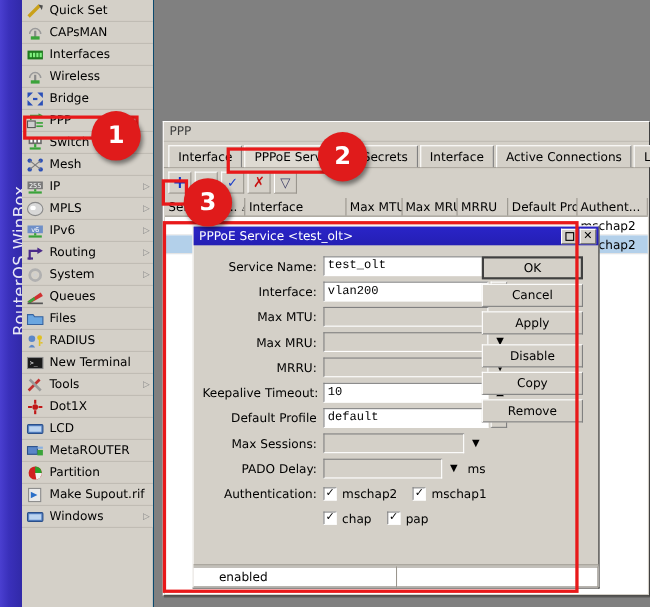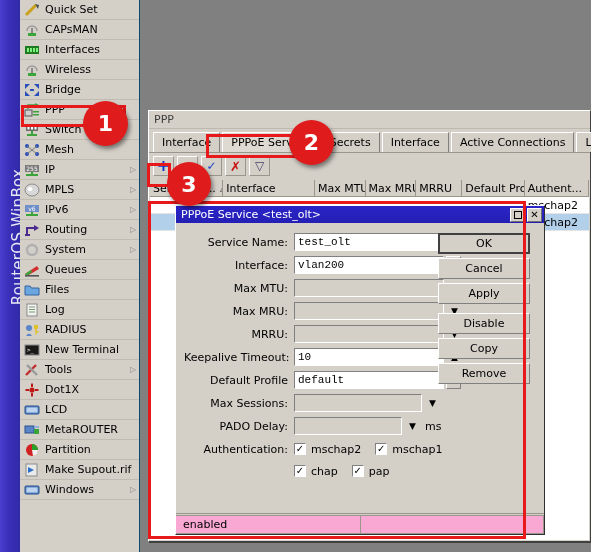--- a/index.html
+++ b/index.html
@@ -278,25 +278,25 @@
   .dlg-status {
     position: absolute; left: 0; bottom: 0;
     width: 100%; height: 21px;
     display: flex; align-items: center;
     background: #d4d0c8;
     border-top: 1px solid #9a968e;
   }
   .status-cell {
     height: 19px;
     display: flex; align-items: center;
-    padding-left: 7px;
+    padding-left: 23px;
     font-size: 11px;
     border: 1px solid #9a968e;
     border-left: none;
-    background: #f9a8d4;
+    background: #ffffff;
   }
   .status-cell.first { width: 185px; }
   .status-cell.second { flex: 1 1 auto; }
 
   
   .red-box {
     position: absolute;
     border: 3px solid #e8191a;
     pointer-events: none;
   }
@@ -456,30 +456,20 @@
             <rect x="1" y="12" width="14" height="1.6" fill="#555"></rect>
           </svg></span>
         <span class="mi-label">Queues</span>
         <span class="mi-arrow"></span>
       </div>
       <div class="menu-item">
         <span class="mi-icon"><svg width="16" height="14" viewBox="0 0 16 14">
             <path d="M1 3 L6 3 L7.5 5 L15 5 L15 12 L1 12 Z" fill="#6aa6e0" stroke="#35629e"></path>
           </svg></span>
         <span class="mi-label">Files</span>
-        <span class="mi-arrow"></span>
-      </div>
-      <div class="menu-item">
-        <span class="mi-icon"><svg width="16" height="14" viewBox="0 0 16 14">
-            <rect x="3" y="1" width="10" height="12" fill="#f2f2ee" stroke="#8a8a8a"></rect>
-            <line x1="5" y1="4" x2="11" y2="4" stroke="#7a9a7a"></line>
-            <line x1="5" y1="6.5" x2="11" y2="6.5" stroke="#7a9a7a"></line>
-            <line x1="5" y1="9" x2="11" y2="9" stroke="#7a9a7a"></line>
-          </svg></span>
-        <span class="mi-label">Log</span>
         <span class="mi-arrow"></span>
       </div>
       <div class="menu-item">
         <span class="mi-icon"><svg width="16" height="14" viewBox="0 0 16 14">
             <circle cx="5" cy="5" r="3" fill="#5a86c8"></circle>
             <path d="M2 13 Q5 8 8 13 Z" fill="#5a86c8"></path>
             <circle cx="12" cy="4" r="2.2" fill="#e0c020"></circle>
             <rect x="11.3" y="5.5" width="1.4" height="6" fill="#e0c020"></rect>
             <rect x="12.7" y="8" width="2" height="1.3" fill="#e0c020"></rect>
           </svg></span>

